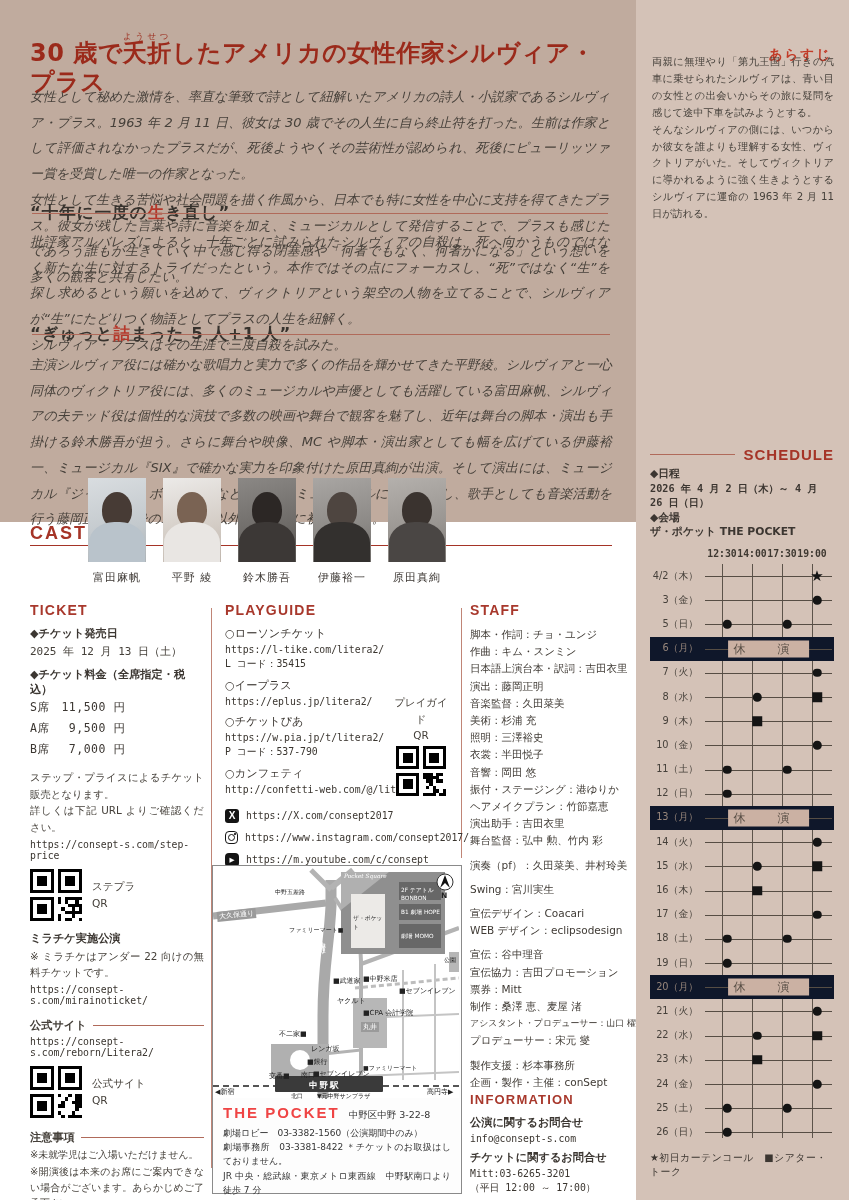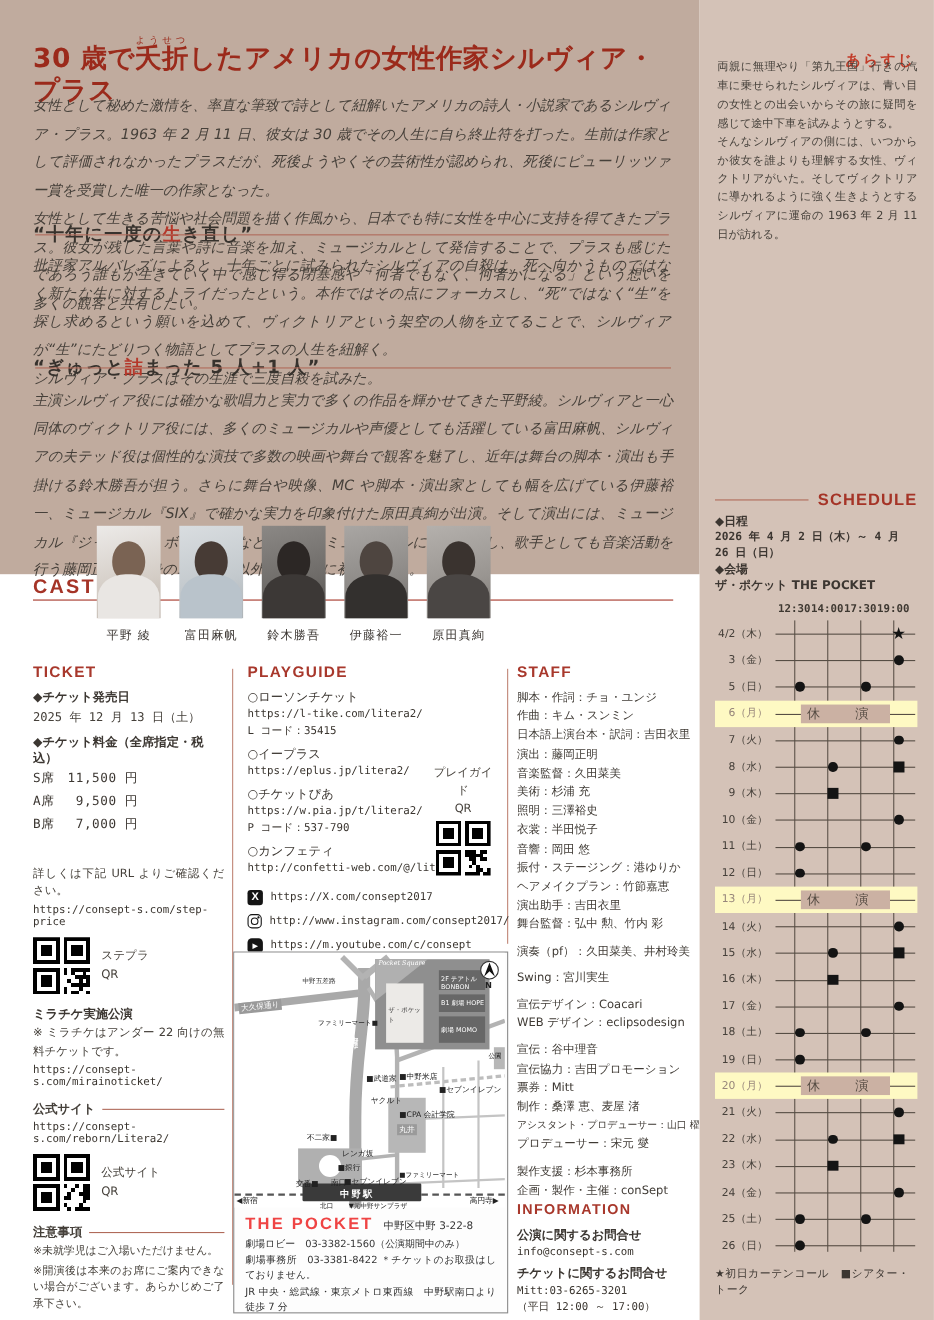--- a/index.html
+++ b/index.html
@@ -118,21 +118,21 @@
       font-size:9.8px;font-weight:bold;color:#3e3831;}
   .vline{position:absolute;width:1px;background:#5c534a;top:16px;bottom:6px;z-index:0;}
   .srow{position:relative;display:flex;align-items:center;height:24.2px;z-index:1;}
   .slabel{width:48px;text-align:right;padding-right:5px;font-size:9.8px;color:#46403a;white-space:nowrap;flex:0 0 auto;}
   .splot{position:relative;flex:1;height:100%;}
   .hline{position:absolute;left:2px;right:2px;top:50%;border-top:1px solid #564d44;}
   .mk{position:absolute;top:50%;transform:translate(-50%,-50%);z-index:2;}
   .mk-circle{width:8.5px;height:8.5px;border-radius:50%;background:#141414;}
   .mk-square{width:9.5px;height:9.5px;background:#141414;}
   .mk-star{font-size:15px;color:#141414;line-height:1;background:transparent;}
-  .srow.rest{background:#fef9c3;}
+  .srow.rest{background:#0f172a;}
   .srow.rest .slabel{color:#97867b;}
   .rest-t{position:absolute;left:50%;top:50%;transform:translate(-50%,-50%);
       background:#cbb1a3;padding:0 6px;font-size:12px;letter-spacing:14px;color:#574d44;white-space:nowrap;z-index:2;}
   .slegend{margin-top:7px;font-size:9.9px;color:#3c3631;letter-spacing:.5px;}
 </style>
 </head>
 <body>
 
 <div id="page">
   <div class="main-top"></div>
@@ -157,26 +157,26 @@
   <div class="hrow" style="left:30px;top:323px;width:582px;">
     <i class="hline"></i>
     <span class="htxt"><span>“ぎゅっと</span><span class="rc">詰</span><span>まった 5 人+1 人”</span></span>
   </div>
   <div class="sec2 body-txt">主演シルヴィア役には確かな歌唱力と実力で多くの作品を輝かせてきた平野綾。シルヴィアと一心同体のヴィクトリア役には、多くのミュージカルや声優としても活躍している富田麻帆、シルヴィアの夫テッド役は個性的な演技で多数の映画や舞台で観客を魅了し、近年は舞台の脚本・演出も手掛ける鈴木勝吾が担う。さらに舞台や映像、MC や脚本・演出家としても幅を広げている伊藤裕一、ミュージカル『SIX』で確かな実力を印象付けた原田真絢が出演。そして演出には、ミュージカル『ジャージー・ボーイズ』などグランドミュージカルに多数出演し、歌手としても音楽活動を行う藤岡正明が自身のユニット以外での演出に初挑戦する。</div>
 
   <div class="cast-label">CAST</div>
   <div class="cast-line"></div>
   <div class="cast-figs" id="castFigs">
       <div class="fig">
+        <div class="photo p1"></div>
+        <div class="cast-name">富田麻帆</div>
+      </div>
+      <div class="fig">
         <div class="photo p0"></div>
         <div class="cast-name">平野 綾</div>
-      </div>
-      <div class="fig">
-        <div class="photo p1"></div>
-        <div class="cast-name">富田麻帆</div>
       </div>
       <div class="fig">
         <div class="photo p2"></div>
         <div class="cast-name">鈴木勝吾</div>
       </div>
       <div class="fig">
         <div class="photo p3"></div>
         <div class="cast-name">伊藤裕一</div>
       </div>
       <div class="fig">
@@ -189,21 +189,21 @@
     <div class="col-h">TICKET</div>
     <div class="bh">◆チケット発売日</div>
     <div class="val mono">2025 年 12 月 13 日（土）</div>
     <div class="bh">◆チケット料金（全席指定・税込）</div>
     <div id="priceList">
         <div class="price mono">S席　11,500 円</div>
         <div class="price mono">A席　 9,500 円</div>
         <div class="price mono">B席　 7,000 円</div>
       </div>
     <div class="small-txt">
-      <br>
+      <span>ステップ・プライスによるチケット販売となります。</span><br>
       <span>詳しくは下記 URL よりご確認ください。</span>
     </div>
     <div class="url">https://consept-s.com/step-price</div>
     <div class="qr-row">
       <div class="qr" id="qr1"><svg viewBox="0 0 15 15" shape-rendering="crispEdges" style="width:100%;height:100%;background:#fff">
             <rect x="8" y="8" width="1" height="1" fill="#000"></rect>
             <rect x="10" y="8" width="1" height="1" fill="#000"></rect>
             <rect x="11" y="8" width="1" height="1" fill="#000"></rect>
             <rect x="12" y="8" width="1" height="1" fill="#000"></rect>
             <rect x="13" y="8" width="1" height="1" fill="#000"></rect>
@@ -360,21 +360,21 @@
             <rect x="2" y="10" width="3" height="3" fill="#000"></rect>
           </svg></div>
     </div>
     <div id="socList" style="margin-top:12px;">
         <div class="soc">
           <span class="ic ic-x">X</span>
           <span class="url">https://X.com/consept2017</span>
         </div>
         <div class="soc">
           <span class="ic ic-instagram"></span>
-          <span class="url">http://www.instagram.com/consept2017/</span>
+          <span class="url">https://www.instagram.com/consept2017/</span>
         </div>
         <div class="soc">
           <span class="ic ic-youtube">▶</span>
           <span class="url">https://m.youtube.com/c/consept</span>
         </div>
       </div>
   </div>
 
   <div class="staff">
     <div class="col-h">STAFF</div>

